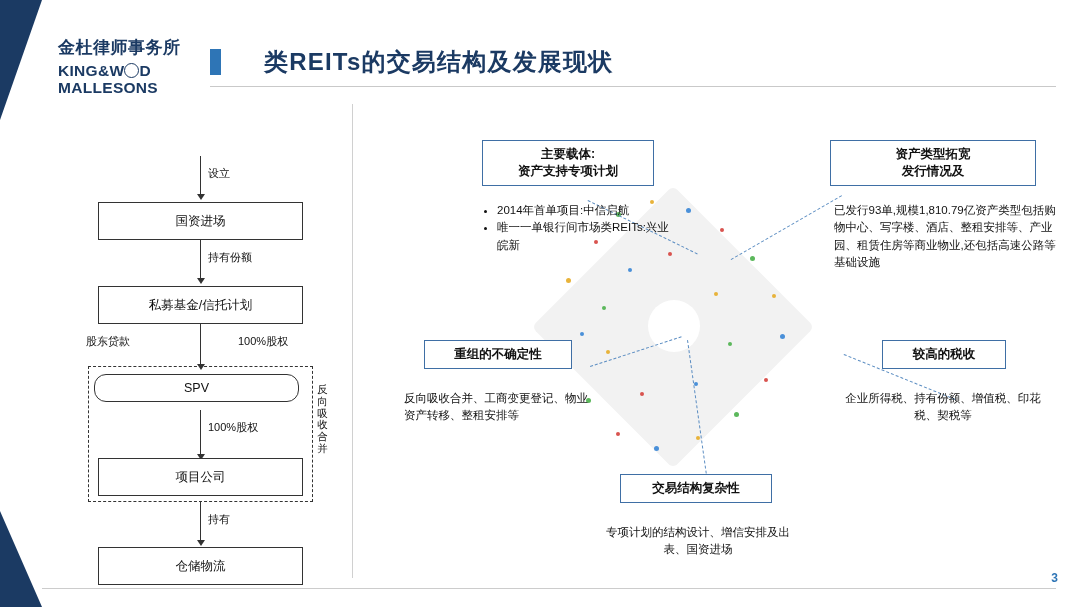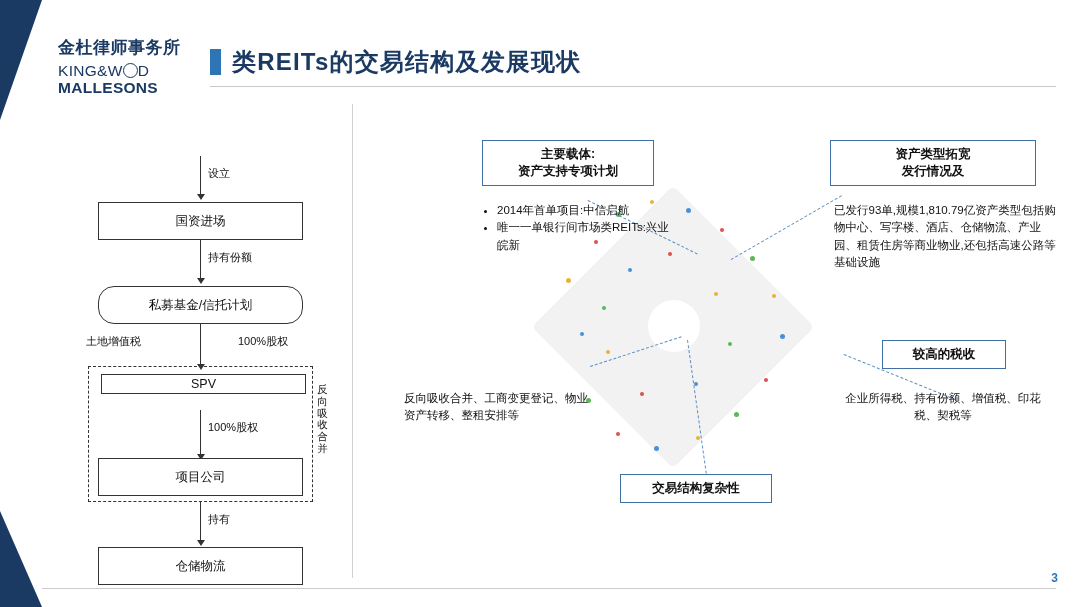--- a/index.html
+++ b/index.html
@@ -39,21 +39,21 @@
     line-height: 1.15;
   }
   .logo-cn {
     font-size: 17px;
     font-weight: bold;
     letter-spacing: 0.5px;
     color: #1b3a63;
   }
   .logo-en1 {
     font-size: 15.5px;
-    font-weight: normal;
+    font-weight: bold;
     letter-spacing: 0.3px;
     margin-top: 3px;
     color: #1b3a63;
   }
   .logo-en2 {
     font-size: 15.5px;
     font-weight: bold;
     letter-spacing: 0.3px;
     color: #1b3a63;
   }
@@ -66,20 +66,21 @@
     position: relative;
     top: 2px;
   }
   
   .title-bar {
     position: absolute;
     left: 210px;
     top: 46px;
     display: flex;
     align-items: center;
+    gap: 32px;
   }
   .title-mark {
     width: 11px;
     height: 26px;
     background: #2e75b6;
     margin-right: 11px;
   }
   .title-text {
     font-size: 24px;
     font-weight: bold;
@@ -269,33 +270,33 @@
   <div class="arrow-head" style="left:116.5px; top:84px;"></div>
   <div class="flow-label" style="left:128px; top:56px;">设立</div>
 
   <div class="node" style="left:18px; top:92px; width:205px; height:38px;">
     <span>国资进场</span>
   </div>
   <div class="arrow-line" style="left:120px; top:130px; height:38px;"></div>
   <div class="arrow-head" style="left:116.5px; top:168px;"></div>
   <div class="flow-label" style="left:128px; top:140px;">持有份额</div>
 
-  <div class="node" style="left:18px; top:176px; width:205px; height:38px;border-radius:16px;">
+  <div class="node" style="left:18px; top:176px; width:205px; height:38px;">
     <span>私募基金/信托计划</span>
   </div>
 
-  <div class="flow-label" style="left:6px; top:224px;">土地增值税</div>
+  <div class="flow-label" style="left:6px; top:224px;">股东贷款</div>
   <div class="flow-label" style="left:158px; top:224px;">100%股权</div>
   <div class="arrow-line" style="left:120px; top:214px; height:40px;"></div>
   <div class="arrow-head" style="left:116.5px; top:254px;"></div>
 
   <div class="dashed-box" style="left:8px; top:256px; width:225px; height:136px;"></div>
   <div class="side-label" style="left:236px; top:274px;">反向吸收合并</div>
 
-  <div class="node" style="left:21px; top:264px; width:205px; height:20px;">
+  <div class="node" style="left:14px; top:264px; width:205px; height:28px;border-radius:12px;">
     <span>SPV</span>
   </div>
   <div class="arrow-line" style="left:120px; top:300px; height:44px;"></div>
   <div class="arrow-head" style="left:116.5px; top:344px;"></div>
   <div class="flow-label" style="left:128px; top:310px;">100%股权</div>
 
   <div class="node" style="left:18px; top:348px; width:205px; height:38px;">
     <span>项目公司</span>
   </div>
   <div class="arrow-line" style="left:120px; top:392px; height:38px;"></div>
@@ -352,28 +353,32 @@
     <ul class="bullet-list">
       <li>2014年首单项目:中信启航</li>
       <li>唯一一单银行间市场类REITs:兴业皖新</li>
     </ul>
   </div>
 
   <div class="callout" style="left:478px; top:36px; width:206px;">
     <div>资产类型拓宽</div>
     <div>发行情况及</div>
   </div>
-  <div class="callout-text" style="left:482px; top:98px; width:228px;">已发行93单,规模1,810.79亿资产类型包括购物中心、写字楼、酒店、仓储物流、产业园、租赁住房等商业物业,还包括高速公路等基础设施</div>
-
+  <div class="callout-text" style="left:482px; top:98px; width:228px;">已发行93单,规模1,810.79亿资产类型包括购物中心、写字楼、酒店、整租安排等、产业园、租赁住房等商业物业,还包括高速公路等基础设施</div>
+
+  <div class="callout" style="left:72px; top:236px; width:148px;">
+    <div>重组的不确定性</div>
+  </div>
   <div class="callout-text" style="left:52px; top:286px; width:190px;">反向吸收合并、工商变更登记、物业资产转移、整租安排等</div>
 
   <div class="callout" style="left:530px; top:236px; width:124px;">
     <div>较高的税收</div>
   </div>
   <div class="callout-text" style="left:486px; top:286px; width:210px; text-align:center;">企业所得税、持有份额、增值税、印花税、契税等</div>
 
   <div class="callout" style="left:268px; top:370px; width:152px;">
     <div>交易结构复杂性</div>
   </div>
+  <div class="callout-text" style="left:244px; top:420px; width:204px; text-align:center;">专项计划的结构设计、增信安排及出表、国资进场</div>
 </div>
 
 <div class="bottom-rule"></div>
 <div class="page-number">3</div>
 
 </body></html>

